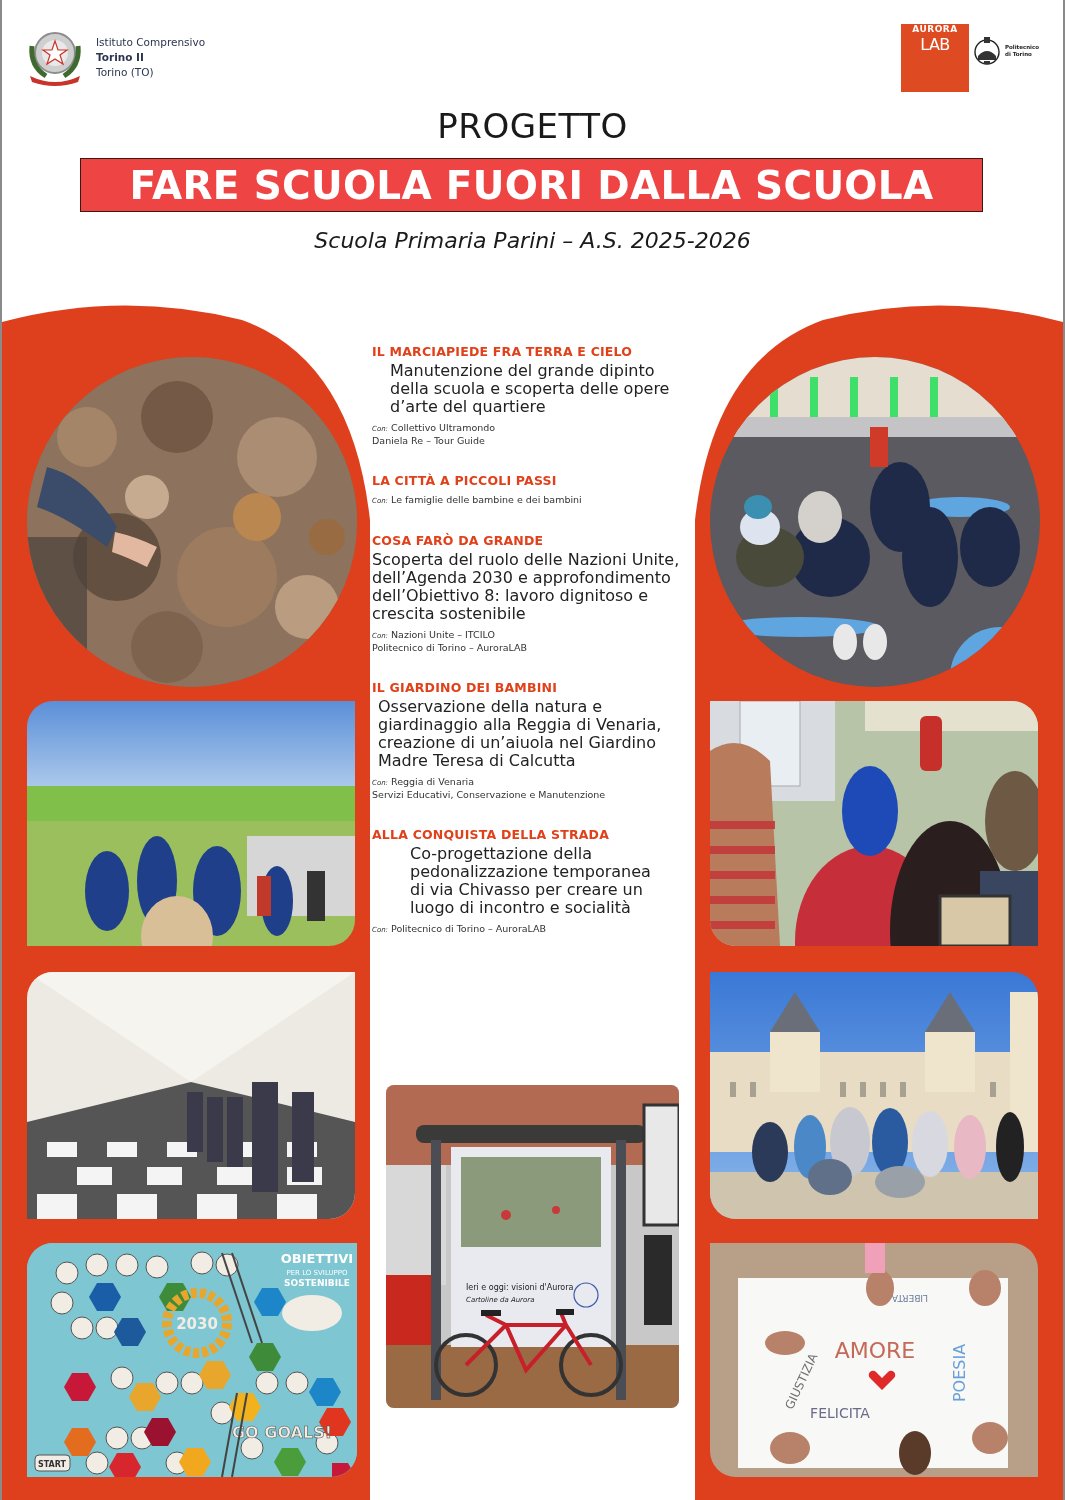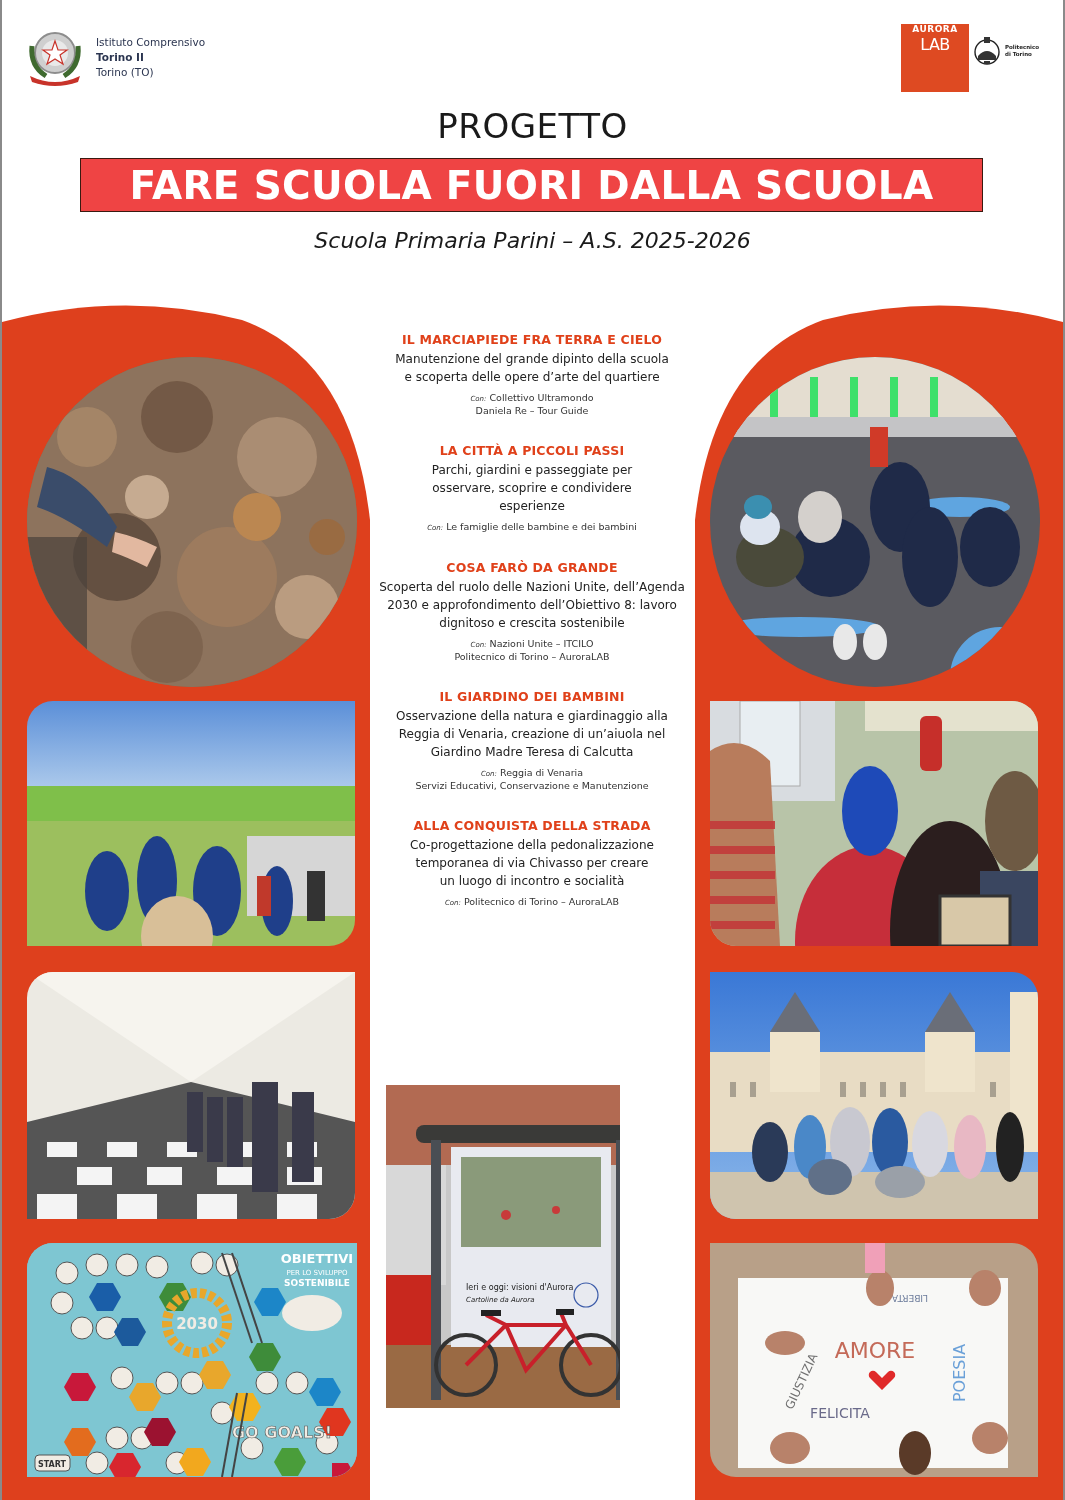--- a/index.html
+++ b/index.html
@@ -37,28 +37,28 @@
   .panel-right { left: 695px; top: 300px; width: 368px; height: 1200px; }
   .panel svg.arch { position: absolute; top: 0; left: 0; }
 
   
   .photo { position: absolute; overflow: hidden; }
   .photo.circle { border-radius: 50%; }
   .photo.r-tl-br { border-radius: 26px 0 26px 0; }
   .photo.r-tr-bl { border-radius: 0 26px 0 26px; }
 
   
-  .center-col { position: absolute; left: 372px; top: 332px; width: 320px; text-align: center; }
+  .center-col { position: absolute; left: 372px; top: 344px; width: 320px; }
   .project { margin-bottom: 26px; }
   .project .ptitle { color: #e0411a; font-weight: bold; font-size: 12.5px; letter-spacing: 0.2px; margin-bottom: 3px; }
-  .project .pdesc { font-size: 12px; line-height: 18px; color: #222; }
+  .project .pdesc { font-size: 16px; line-height: 18px; color: #222; }
   .project .pcredit { font-size: 9.5px; line-height: 12px; color: #333; margin-top: 6px; }
   .project .pcredit .con { font-size: 7px; font-style: italic; }
 
-  .center-photo { position: absolute; left: 386px; top: 1085px; width: 234px; height: 323px; overflow: hidden; }
+  .center-photo { position: absolute; left: 386px; top: 1085px; width: 293px; height: 323px; overflow: hidden; border-radius: 8px; }
 </style>
 </head>
 <body>
 
 <div class="page-edge-left"></div>
 <div class="page-edge-right"></div>
 
 <div class="school-logo">
   <div class="emblem">
     <svg width="62" height="62" viewBox="0 0 62 62">
@@ -372,21 +372,20 @@
     <div class="pdesc" style="padding:0 18px;">Manutenzione del grande dipinto della scuola e scoperta delle opere d’arte del quartiere</div>
     <div class="pcredit">
       <span class="con">Con:</span>
       <span>Collettivo Ultramondo</span><br>
       <span>Daniela Re – Tour Guide</span>
     </div>
   </div>
 
   <div class="project">
     <div class="ptitle">LA CITTÀ A PICCOLI PASSI</div>
-    <div class="pdesc" style="padding:0 40px;">Parchi, giardini e passeggiate per osservare, scoprire e condividere esperienze</div>
     <div class="pcredit">
       <span class="con">Con:</span>
       <span>Le famiglie delle bambine e dei bambini</span>
     </div>
   </div>
 
   <div class="project">
     <div class="ptitle">COSA FARÒ DA GRANDE</div>
     <div class="pdesc">Scoperta del ruolo delle Nazioni Unite, dell’Agenda 2030 e approfondimento dell’Obiettivo 8: lavoro dignitoso e crescita sostenibile</div>
     <div class="pcredit">

